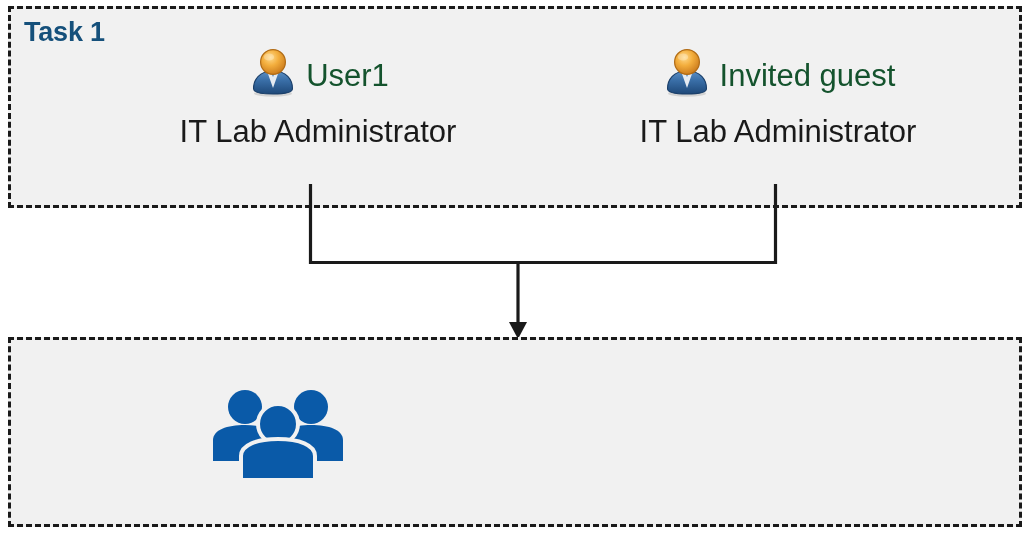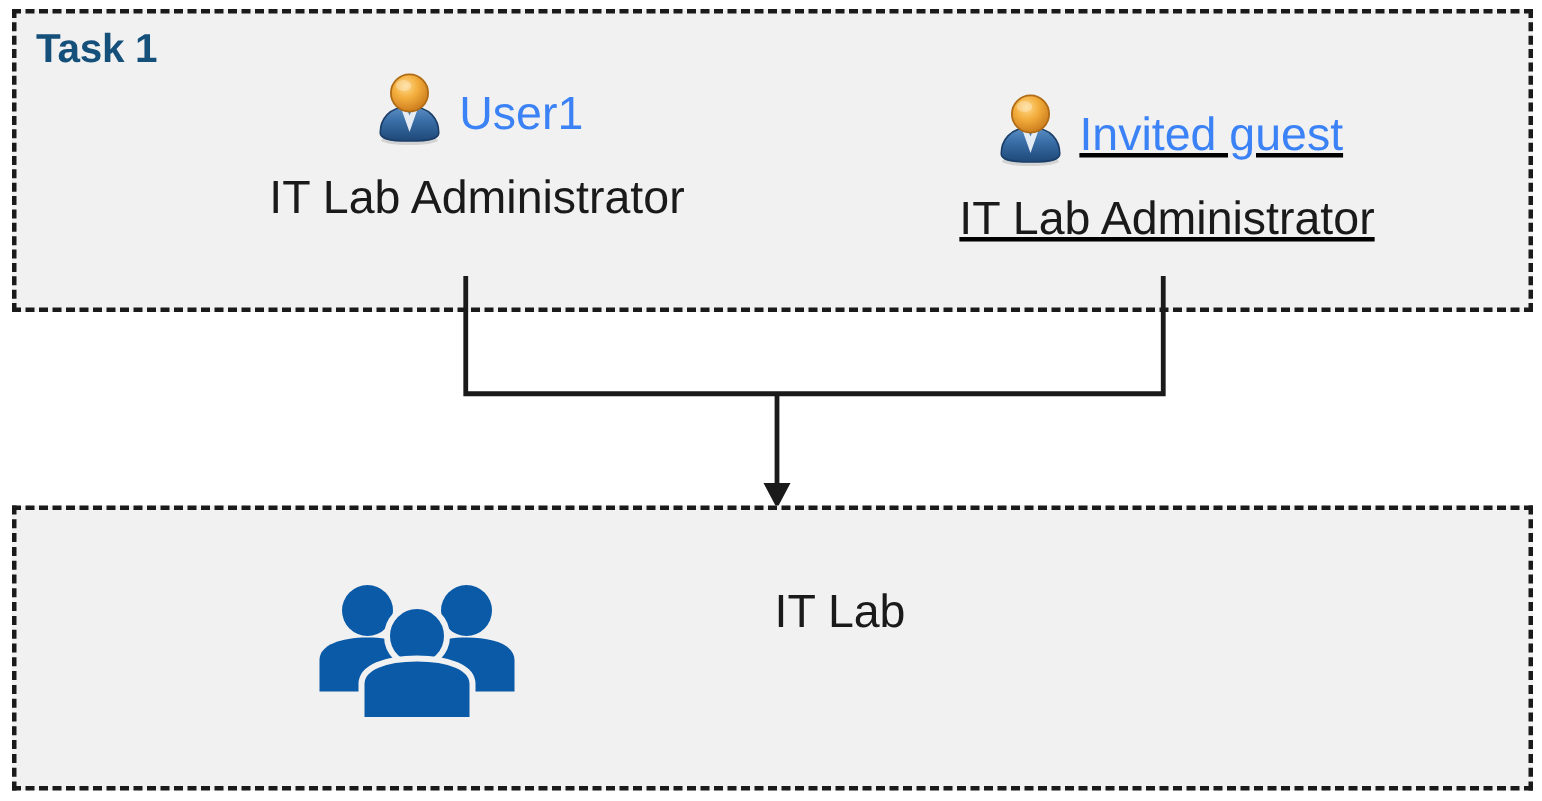--- a/index.html
+++ b/index.html
@@ -56,32 +56,32 @@
   #task1-label { left: 24px; top: 17px; }
   #task2-label { left: 30px; top: 374px; }
 
   
   .person {
     position: absolute;
     text-align: center;
     white-space: nowrap;
   }
   #person-user1 { left: 128px; top: 50px; width: 380px; }
-  #person-guest { left: 578px; top: 64px; width: 400px; text-decoration: underline; }
+  #person-guest { left: 578px; top: 50px; width: 400px; }
 
   .person-line1 {
     display: flex;
     align-items: center;
     justify-content: center;
     gap: 7px;
     height: 50px;
   }
   .person-name {
     font-size: 31px;
-    color: #3b82f6;
+    color: #14532d;
     font-family: "Liberation Sans", sans-serif;
     line-height: 1;
   }
   .person-role {
     font-size: 31px;
     color: #1a1a1a;
     font-family: "Liberation Sans", sans-serif;
     line-height: 1.05;
     margin-top: 16px;
   }
@@ -204,16 +204,15 @@
 
         <g>
           <circle cx="70" cy="38" r="20" fill="#0A5AA8" stroke="#F1F1F1" stroke-width="4"></circle>
           <path d="M33 94 L33 70 C33 59 49 53 70 53 C91 53 107 59 107 70 L107 94 Z" fill="#0A5AA8" stroke="#F1F1F1" stroke-width="4"></path>
         </g>
       </g>
     </svg>
   </div>
 
   <div id="group-label">
-    <div>IT Lab</div>
   </div>
 
 </div>
 
 </body></html>

